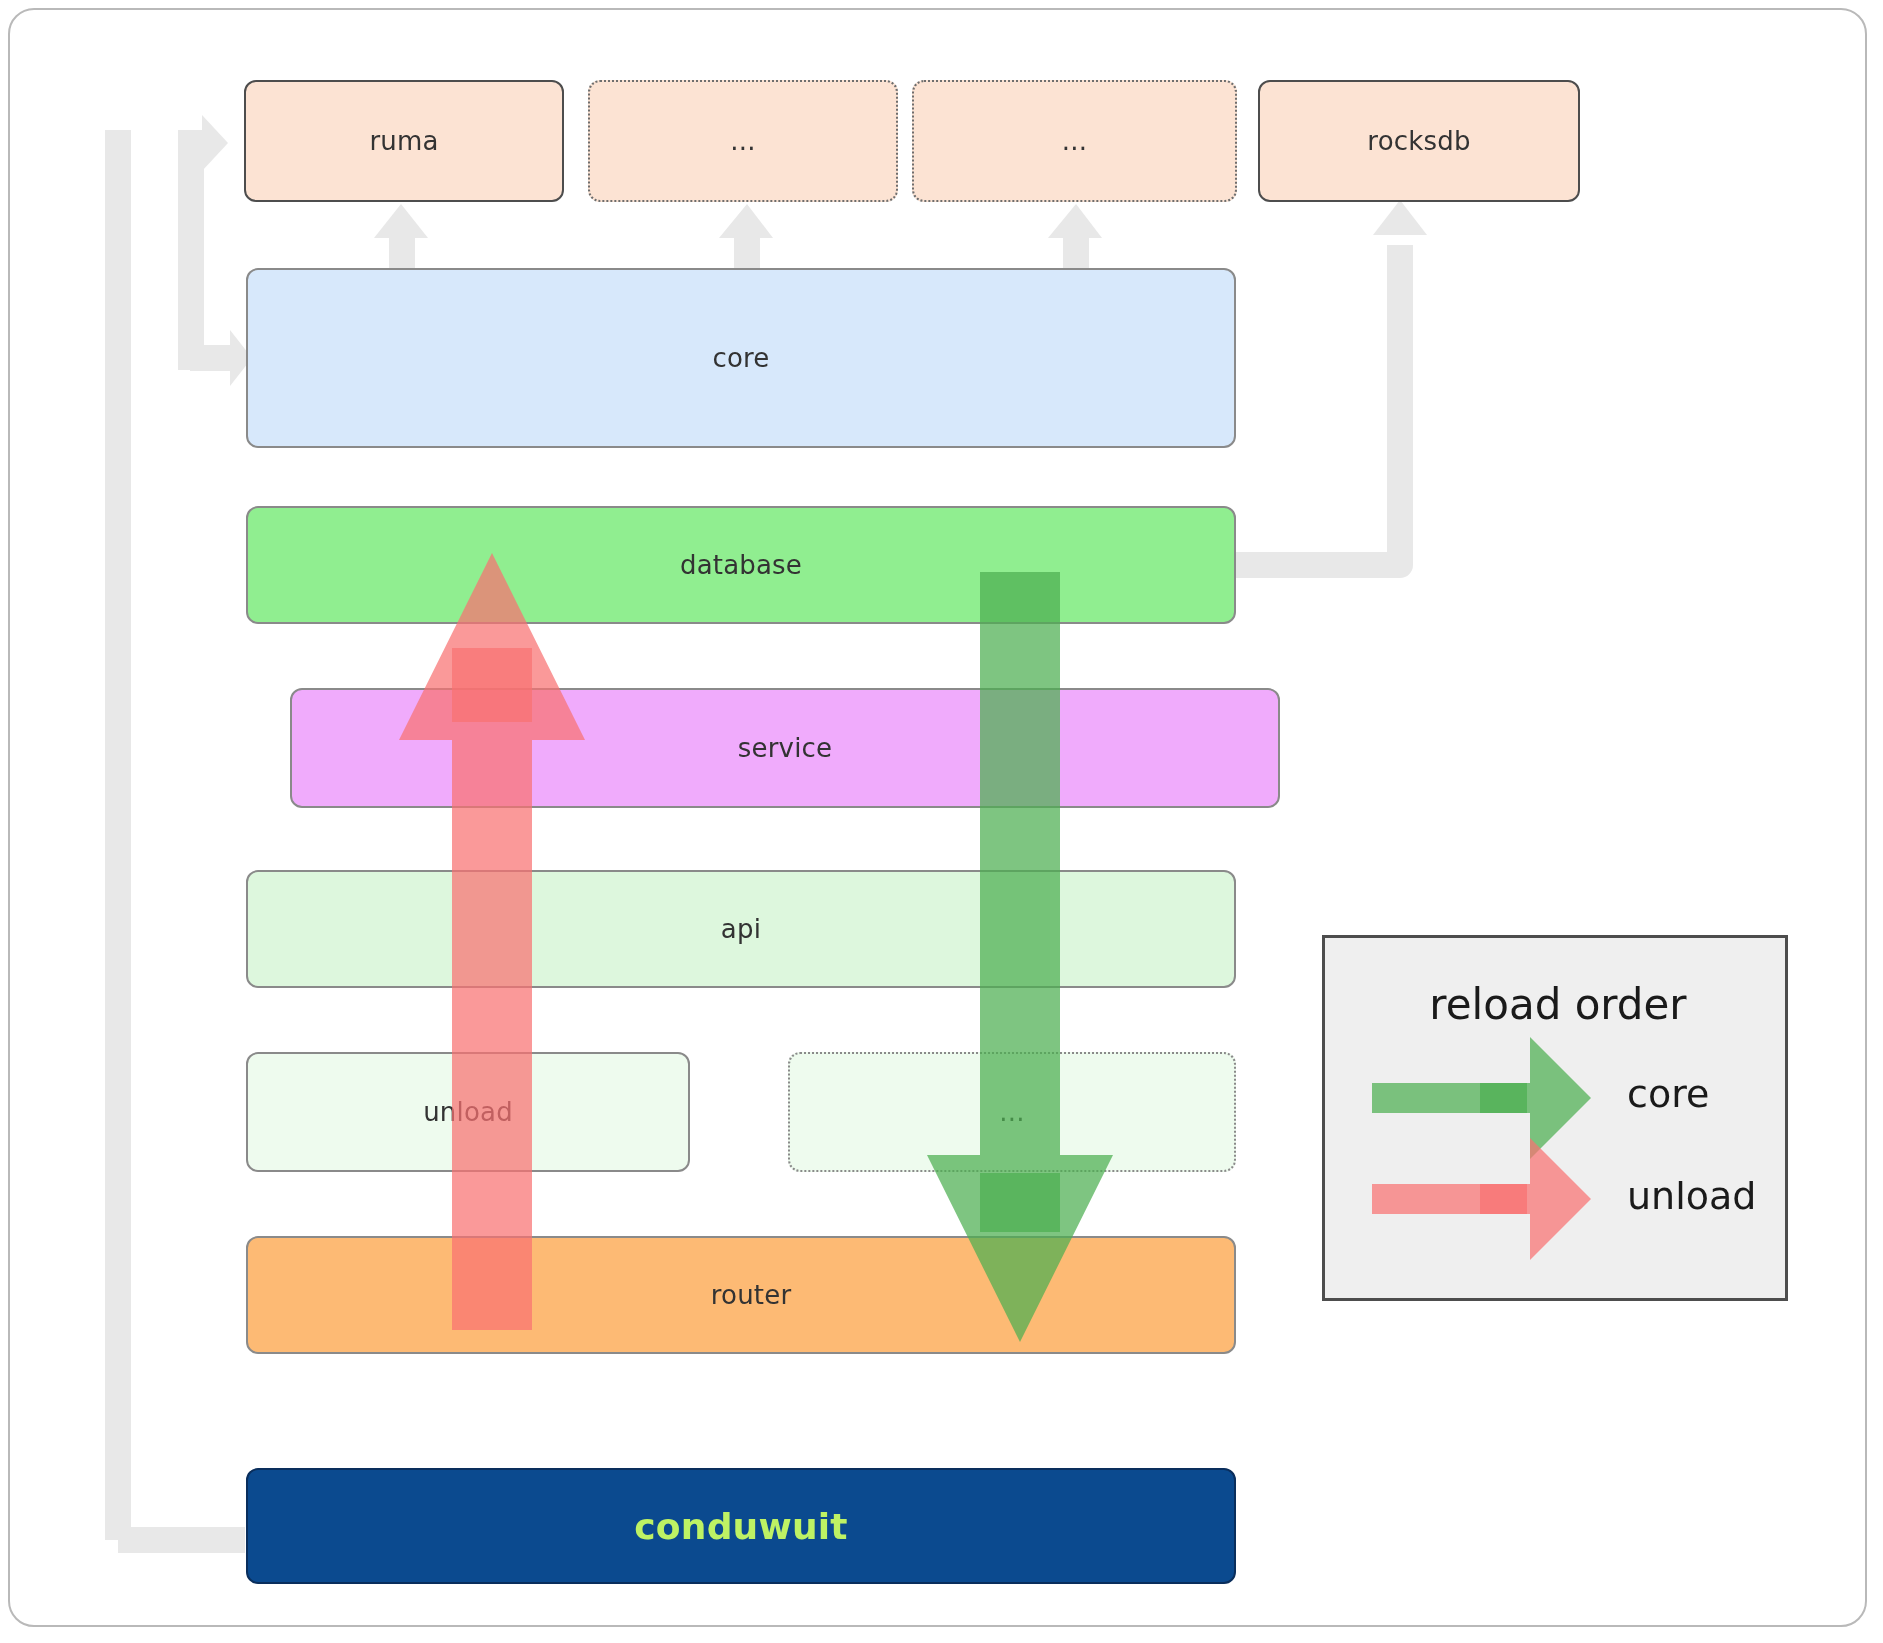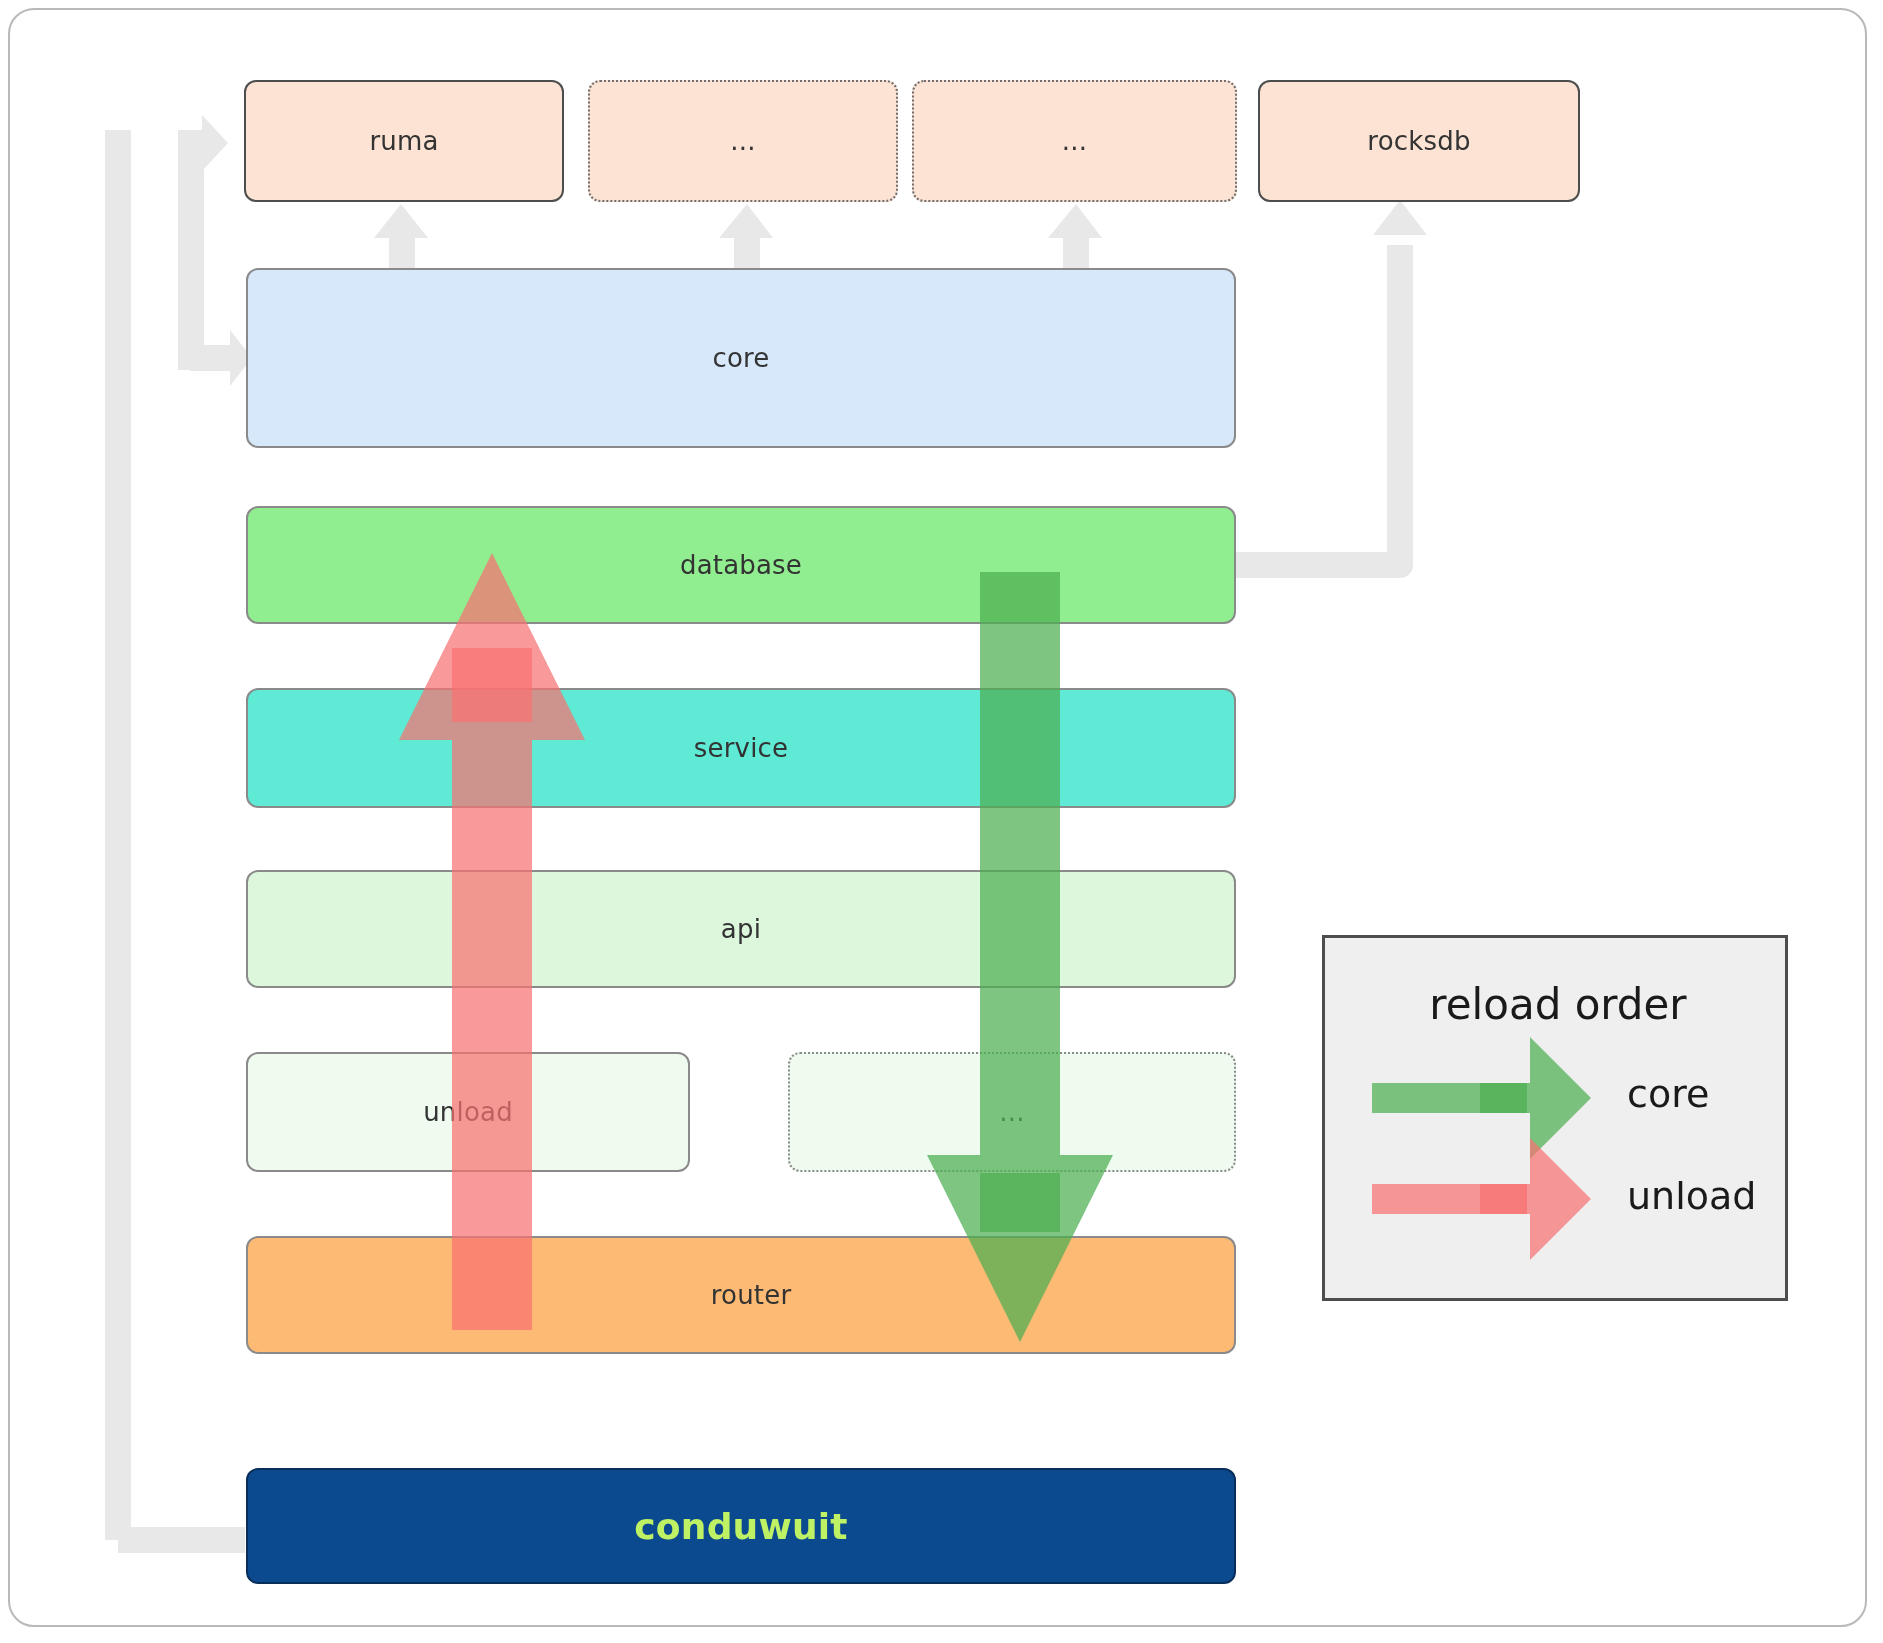--- a/index.html
+++ b/index.html
@@ -33,21 +33,21 @@
     letter-spacing:0.2px;
   }
   .node.solid{border:2.5px solid #4d4d4d;}
   .node.dotted{border:2.5px dotted #6e6e6e;}
   .node.thin{border:2px solid #8a8a8a;}
   .node.thin-dotted{border:2px dotted #8a8a8a;}
 
   .orange{background:#fce3d3;}
   .blue{background:#d7e8fb;}
   .g1{background:#90ee90;}
-  .g2{background:#5eead4;}
+  .g2{background:#f0abfc;margin-left:44px;}
   .g3{background:#ddf7dd;}
   .g4{background:#eefbee;}
   .white{background:#fdba74;padding-left:20px;}
   .navy{background:#0b4a8f;border:2.5px solid #0a2e5c;color:#bef264;font-weight:bold;}
 
   svg.layer{position:absolute;left:0;top:0;width:1883px;height:1643px;pointer-events:none;}
 
   
   #legend{
     position:absolute;

